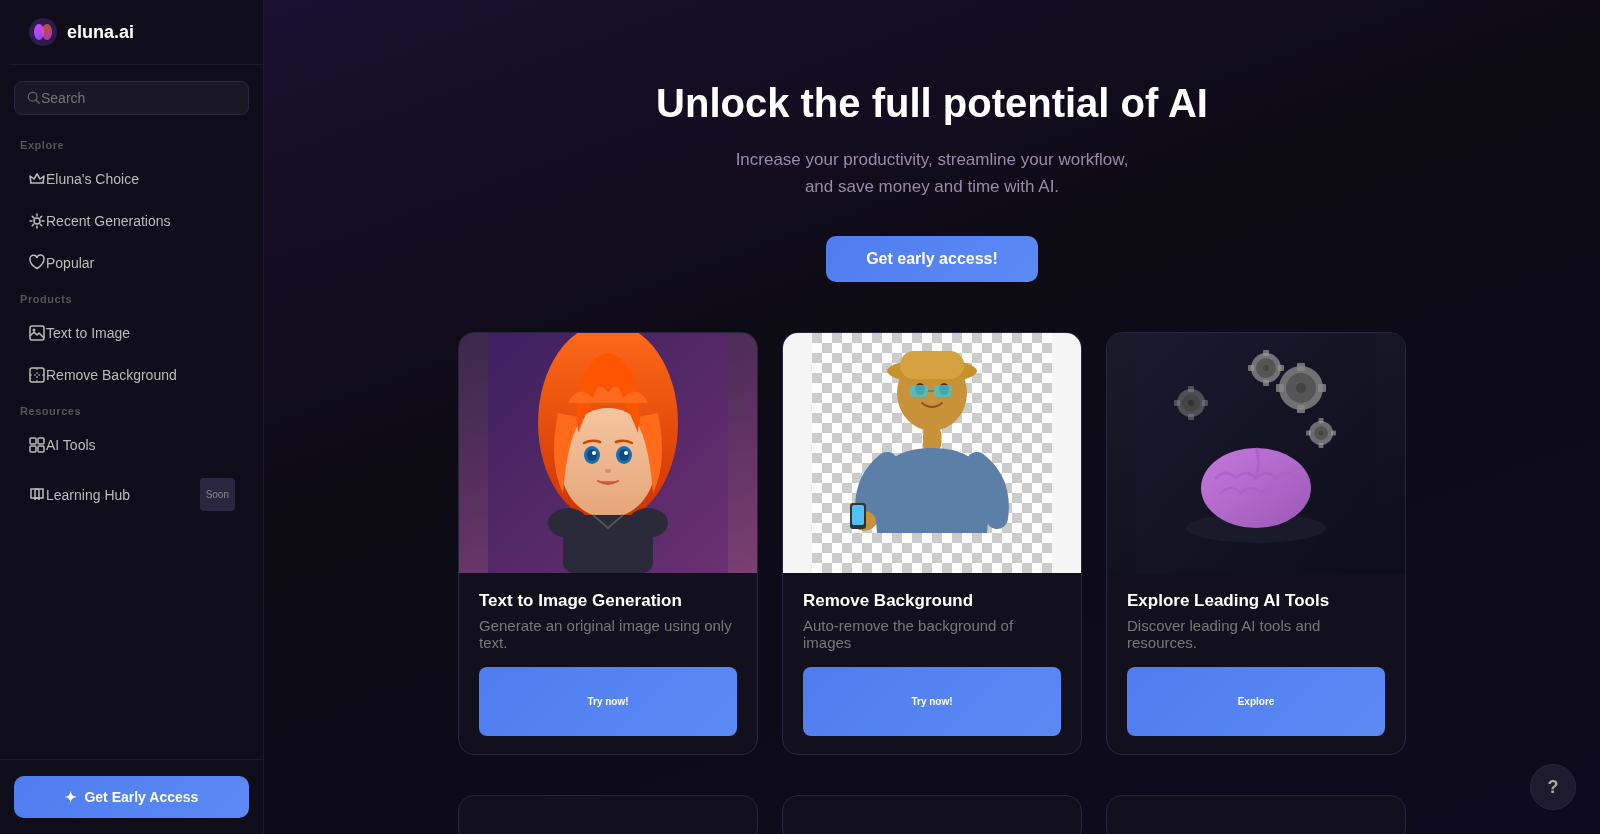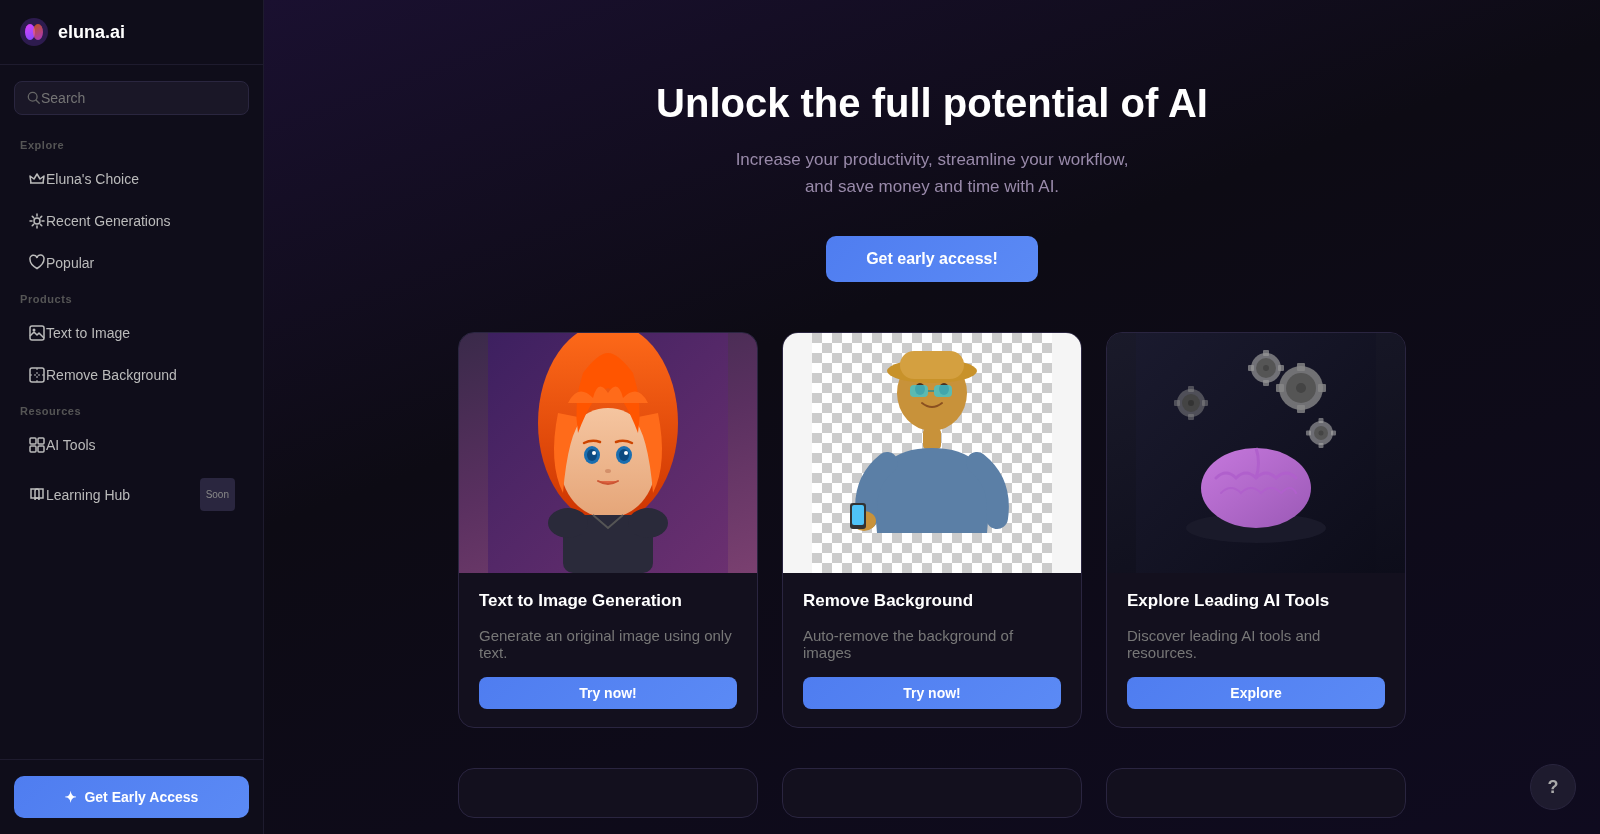--- a/index.html
+++ b/index.html
@@ -24,20 +24,21 @@
       height: 100%;
       position: relative;
     }
 
     .logo-area {
       padding: 18px 20px;
       display: flex;
       align-items: center;
       gap: 10px;
       border-bottom: 1px solid #1e1b2e;
+      margin-left: 9px;
     }
 
     .logo-icon {
       width: 28px;
       height: 28px;
     }
 
     .logo-text {
       font-size: 18px;
       font-weight: 700;
@@ -231,38 +232,38 @@
       padding: 18px 20px;
       flex: 1;
       display: flex;
       flex-direction: column;
     }
 
     .card-title {
       font-size: 17px;
       font-weight: 700;
       color: #fff;
-      margin-bottom: 16px;
+      margin-bottom: 6px;
     }
 
     .card-desc {
       font-size: 15px;
       color: #777;
       margin-bottom: 16px;
       flex: 1;
     }
 
     .card-btn {
       width: 100%;
       background: linear-gradient(135deg, #4f7df0, #5b8af5);
       color: #fff;
       border: none;
       border-radius: 8px;
-      padding: 8px;
-      font-size: 14px;
+      padding: 29px;
+      font-size: 10px;
       font-weight: 600;
       cursor: pointer;
     }
 
     
     .help-btn {
       position: fixed;
       bottom: 24px;
       right: 24px;
       width: 46px;

